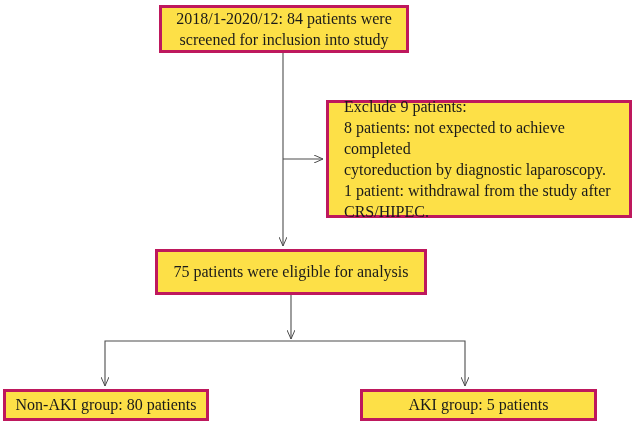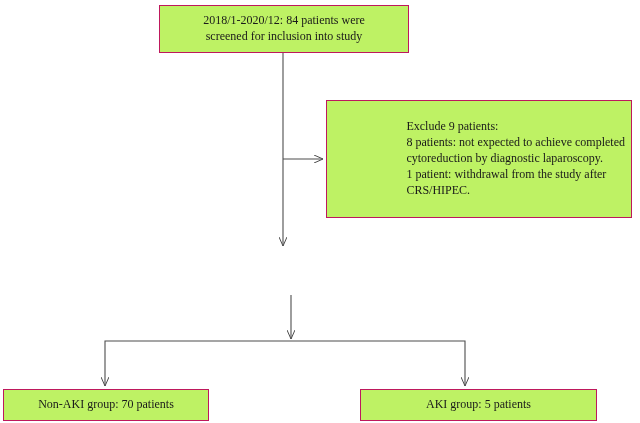--- a/index.html
+++ b/index.html
@@ -18,27 +18,27 @@
   #flowchart {
     position: absolute;
     left: 0;
     top: 0;
     width: 640px;
     height: 423px;
   }
   .node {
     position: absolute;
     box-sizing: border-box;
-    border: 1px solid #be185d;
-    background: #bef264;
+    border: 3px solid #be185d;
+    background: #fde047;
     display: flex;
     align-items: center;
     justify-content: center;
     text-align: center;
-    font-size: 12px;
+    font-size: 16px;
     line-height: 1.32;
     color: #1a1a1a;
   }
   .node.left-align {
     justify-content: flex-end;
     text-align: left;
   }
   .node-text {
     display: block;
     white-space: pre-line;
@@ -112,22 +112,25 @@
   </div>
 
   <div class="node left-align" id="node-excluded">
     <span class="node-text">Exclude 9 patients:
 8 patients: not expected to achieve completed
 cytoreduction by diagnostic laparoscopy.
 1 patient: withdrawal from the study after
 CRS/HIPEC.</span>
   </div>
 
+  <div class="node" id="node-eligible">
+    <span class="node-text">75 patients were eligible for analysis</span>
+  </div>
 
   <div class="node" id="node-nonaki">
-    <span class="node-text">Non-AKI group: 70 patients</span>
+    <span class="node-text">Non-AKI group: 80 patients</span>
   </div>
 
   <div class="node" id="node-aki">
     <span class="node-text">AKI group: 5 patients</span>
   </div>
 
 </div>
 
 </body></html>

